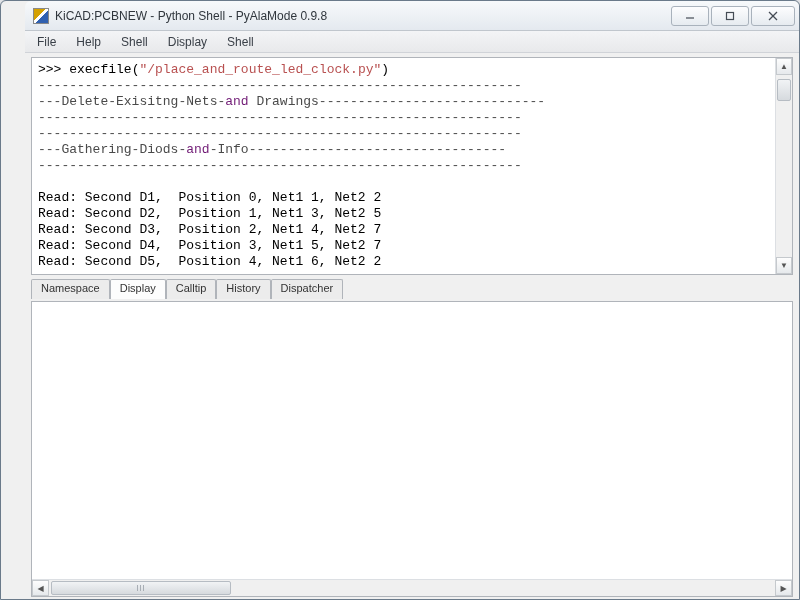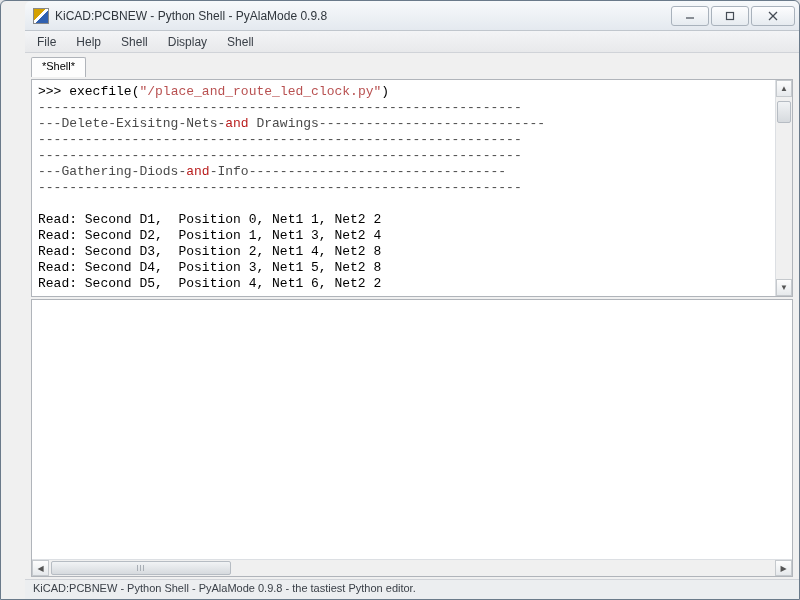--- a/index.html
+++ b/index.html
@@ -20,21 +20,21 @@
 
 .client { flex:1; display:flex; flex-direction:column; padding:4px 6px 2px; gap:2px; }
 
 .toptabs { display:flex; height:20px; }
 .toptab { border:1px solid #b0b4ba; border-bottom:none; background:#fdfdfd; padding:2px 10px 0; font-size:11px; border-radius:2px 2px 0 0; }
 
 .console-wrap { border:1px solid #b0b4ba; border-top:1px solid #b0b4ba; background:#fff; flex:0 0 212px; display:flex; position:relative; }
 .console { flex:1; padding:4px 2px 4px 6px; font-family:"Consolas","Courier New",monospace; font-size:13px; line-height:16px; white-space:pre; color:#000; overflow:hidden; }
 .console .prompt { color:#000; }
 .console .str { color:#b85050; }
-.console .kw { color:#b91c1c; }
+.console .kw { color:#701a75; }
 .console .comment { color:#4a4a4a; }
 .vscroll { width:17px; background:#f0f0f0; border-left:1px solid #dcdfe3; display:flex; flex-direction:column; }
 .vscroll .arrow { height:17px; background:linear-gradient(#fdfdfd,#e6e9ec); border:1px solid #c5c9cd; display:flex; align-items:center; justify-content:center; font-size:8px; color:#555; cursor:pointer; }
 .vscroll .track { flex:1; position:relative; }
 .vscroll .thumb { position:absolute; left:1px; right:1px; height:22px; top:4px; background:linear-gradient(#f1f3f5,#d6dade); border:1px solid #b6bcc3; border-radius:2px; cursor:pointer; }
 
 .bottabs { display:flex; height:20px; margin-top:2px; }
 .bottab { border:1px solid #b0b4ba; border-bottom:none; padding:2px 9px 0; font-size:11px; background:#ececec; color:#333; border-radius:2px 2px 0 0; cursor:pointer; }
 .bottab.active { background:#fdfdfd; }
 
@@ -78,58 +78,59 @@
 
   <div class="menubar">
     <span>File</span>
     <span>Help</span>
     <span>Shell</span>
     <span>Display</span>
     <span>Shell</span>
   </div>
 
   <div class="client">
-    <div class="toptabs">
-      <div class="toptab">*Shell*</div>
-    </div>
 
     <div class="console-wrap">
       <div class="console"><span class="prompt">&gt;&gt;&gt; </span><span>execfile</span><span>(</span><span class="str">"/place_and_route_led_clock.py"</span><span>)</span>
 <span class="comment">--------------------------------------------------------------</span>
 <span class="comment">---Delete-Exisitng-Nets-</span><span class="kw">and</span><span class="comment"> Drawings-----------------------------</span>
 <span class="comment">--------------------------------------------------------------</span>
 <span class="comment">--------------------------------------------------------------</span>
 <span class="comment">---Gathering-Diods-</span><span class="kw">and</span><span class="comment">-Info---------------------------------</span>
 <span class="comment">--------------------------------------------------------------</span>
 
 <span>Read: Second D1,  Position 0, Net1 1, Net2 2</span>
-<span>Read: Second D2,  Position 1, Net1 3, Net2 4</span>
-<span>Read: Second D3,  Position 2, Net1 4, Net2 8</span>
-<span>Read: Second D4,  Position 3, Net1 5, Net2 8</span>
+<span>Read: Second D2,  Position 1, Net1 3, Net2 5</span>
+<span>Read: Second D3,  Position 2, Net1 4, Net2 7</span>
+<span>Read: Second D4,  Position 3, Net1 5, Net2 7</span>
 <span>Read: Second D5,  Position 4, Net1 6, Net2 2</span></div>
       <div class="vscroll">
         <div class="arrow">▲</div>
         <div class="track">
           <div class="thumb"></div>
         </div>
         <div class="arrow">▼</div>
       </div>
     </div>
 
+    <div class="bottabs">
+      <div class="bottab">Namespace</div>
+      <div class="bottab active">Display</div>
+      <div class="bottab">Calltip</div>
+      <div class="bottab">History</div>
+      <div class="bottab">Dispatcher</div>
+    </div>
 
     <div class="display-wrap">
       <div class="display-body"></div>
       <div class="hscroll">
         <div class="arrow">◀</div>
         <div class="track">
           <div class="thumb">
               <div class="grip"></div>
             </div>
         </div>
         <div class="arrow">▶</div>
       </div>
     </div>
   </div>
 
-  <div class="statusbar">
-    <span>KiCAD:PCBNEW - Python Shell - PyAlaMode 0.9.8 - the tastiest Python editor.</span>
-  </div>
 </div>
 
 </body></html>

